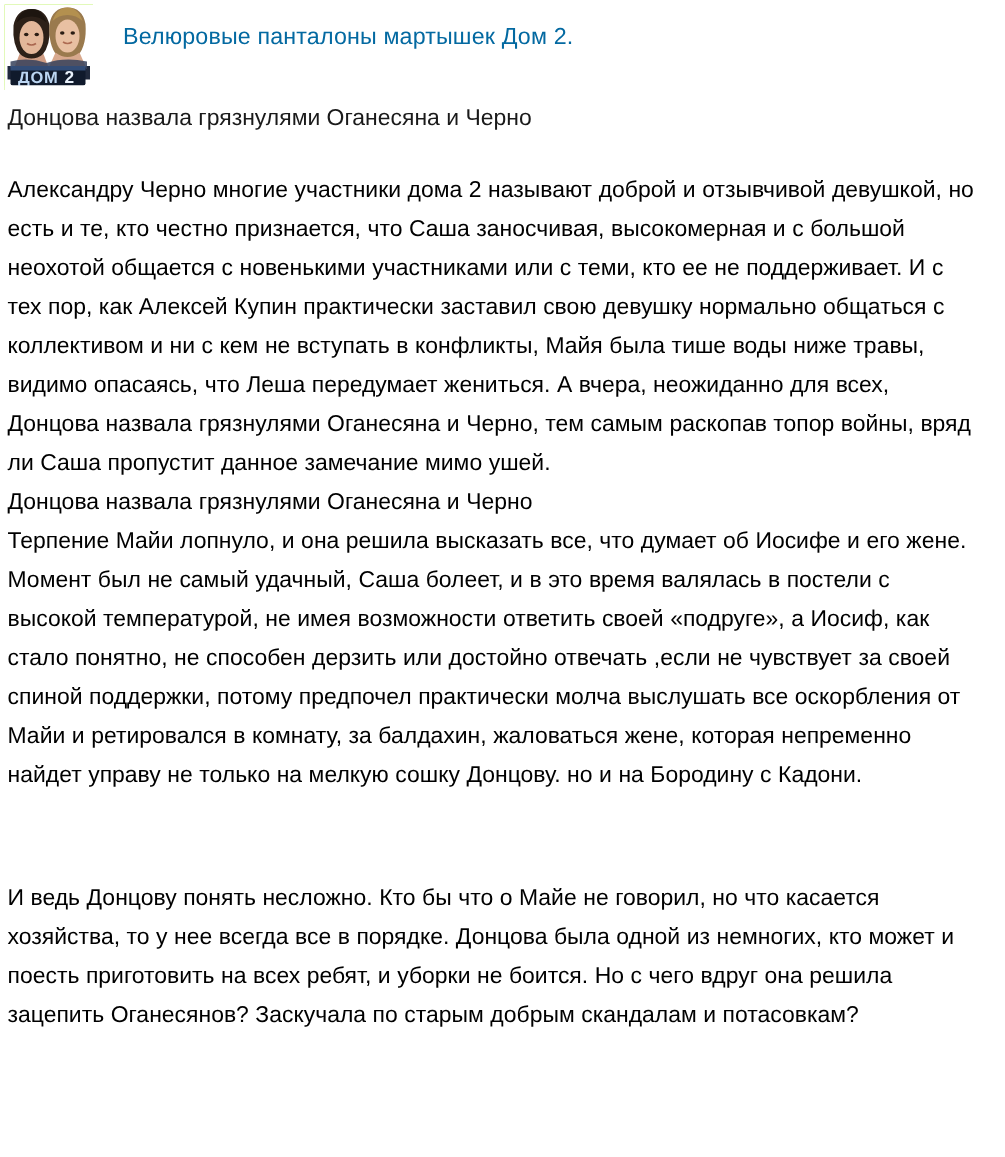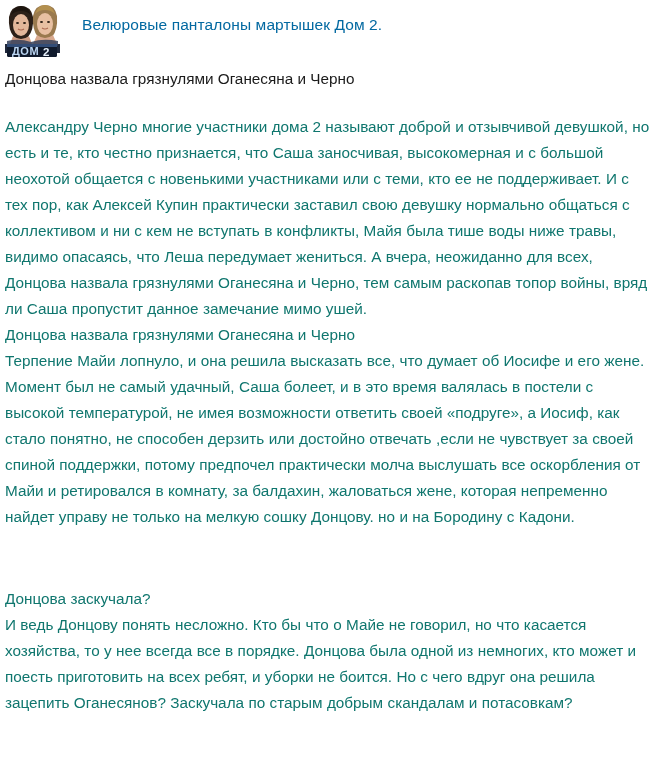--- a/index.html
+++ b/index.html
@@ -62,21 +62,21 @@
     width: 670px;
   }
 
   .subhead,
   .para,
   .spacer-line {
     margin: 0;
     padding: 0 20px 0 5px;
     font-size: 15.3px;
     line-height: 26px;
-    color: #0f766e;
+    color: #000000;
     text-align: left;
     word-spacing: 0.1px;
   }
 
   .subhead-lead {
     margin: 0;
     padding: 0 20px 0 5px;
     font-size: 15.3px;
     line-height: 26px;
     color: #1a1a1a;
@@ -137,18 +137,17 @@
     <div class="gap-sm"></div>
 
     <p class="para">Александру Черно многие участники дома 2 называют доброй и отзывчивой девушкой, но есть и те, кто честно признается, что Саша заносчивая, высокомерная и с большой неохотой общается с новенькими участниками или с теми, кто ее не поддерживает. И с тех пор, как Алексей Купин практически заставил свою девушку нормально общаться с коллективом и ни с кем не вступать в конфликты, Майя была тише воды ниже травы, видимо опасаясь, что Леша передумает жениться. А вчера, неожиданно для всех, Донцова назвала грязнулями Оганесяна и Черно, тем самым раскопав топор войны, вряд ли Саша пропустит данное замечание мимо ушей.</p>
 
     <p class="subhead">Донцова назвала грязнулями Оганесяна и Черно</p>
 
     <p class="para">Терпение Майи лопнуло, и она решила высказать все, что думает об Иосифе и его жене. Момент был не самый удачный, Саша болеет, и в это время валялась в постели с высокой температурой, не имея возможности ответить своей «подруге», а Иосиф, как стало понятно, не способен дерзить или достойно отвечать ,если не чувствует за своей спиной поддержки, потому предпочел практически молча выслушать все оскорбления от Майи и ретировался в комнату, за балдахин, жаловаться жене, которая непременно найдет управу не только на мелкую сошку Донцову. но и на Бородину с Кадони.</p>
 
     <div class="gap-lg"></div>
 
-    <p class="subhead">Донцова заскучала?</p>
 
     <p class="para">И ведь Донцову понять несложно. Кто бы что о Майе не говорил, но что касается хозяйства, то у нее всегда все в порядке. Донцова была одной из немногих, кто может и поесть приготовить на всех ребят, и уборки не боится. Но с чего вдруг она решила зацепить Оганесянов? Заскучала по старым добрым скандалам и потасовкам?</p>
 
   </div>
 </div>
 
 </body></html>

